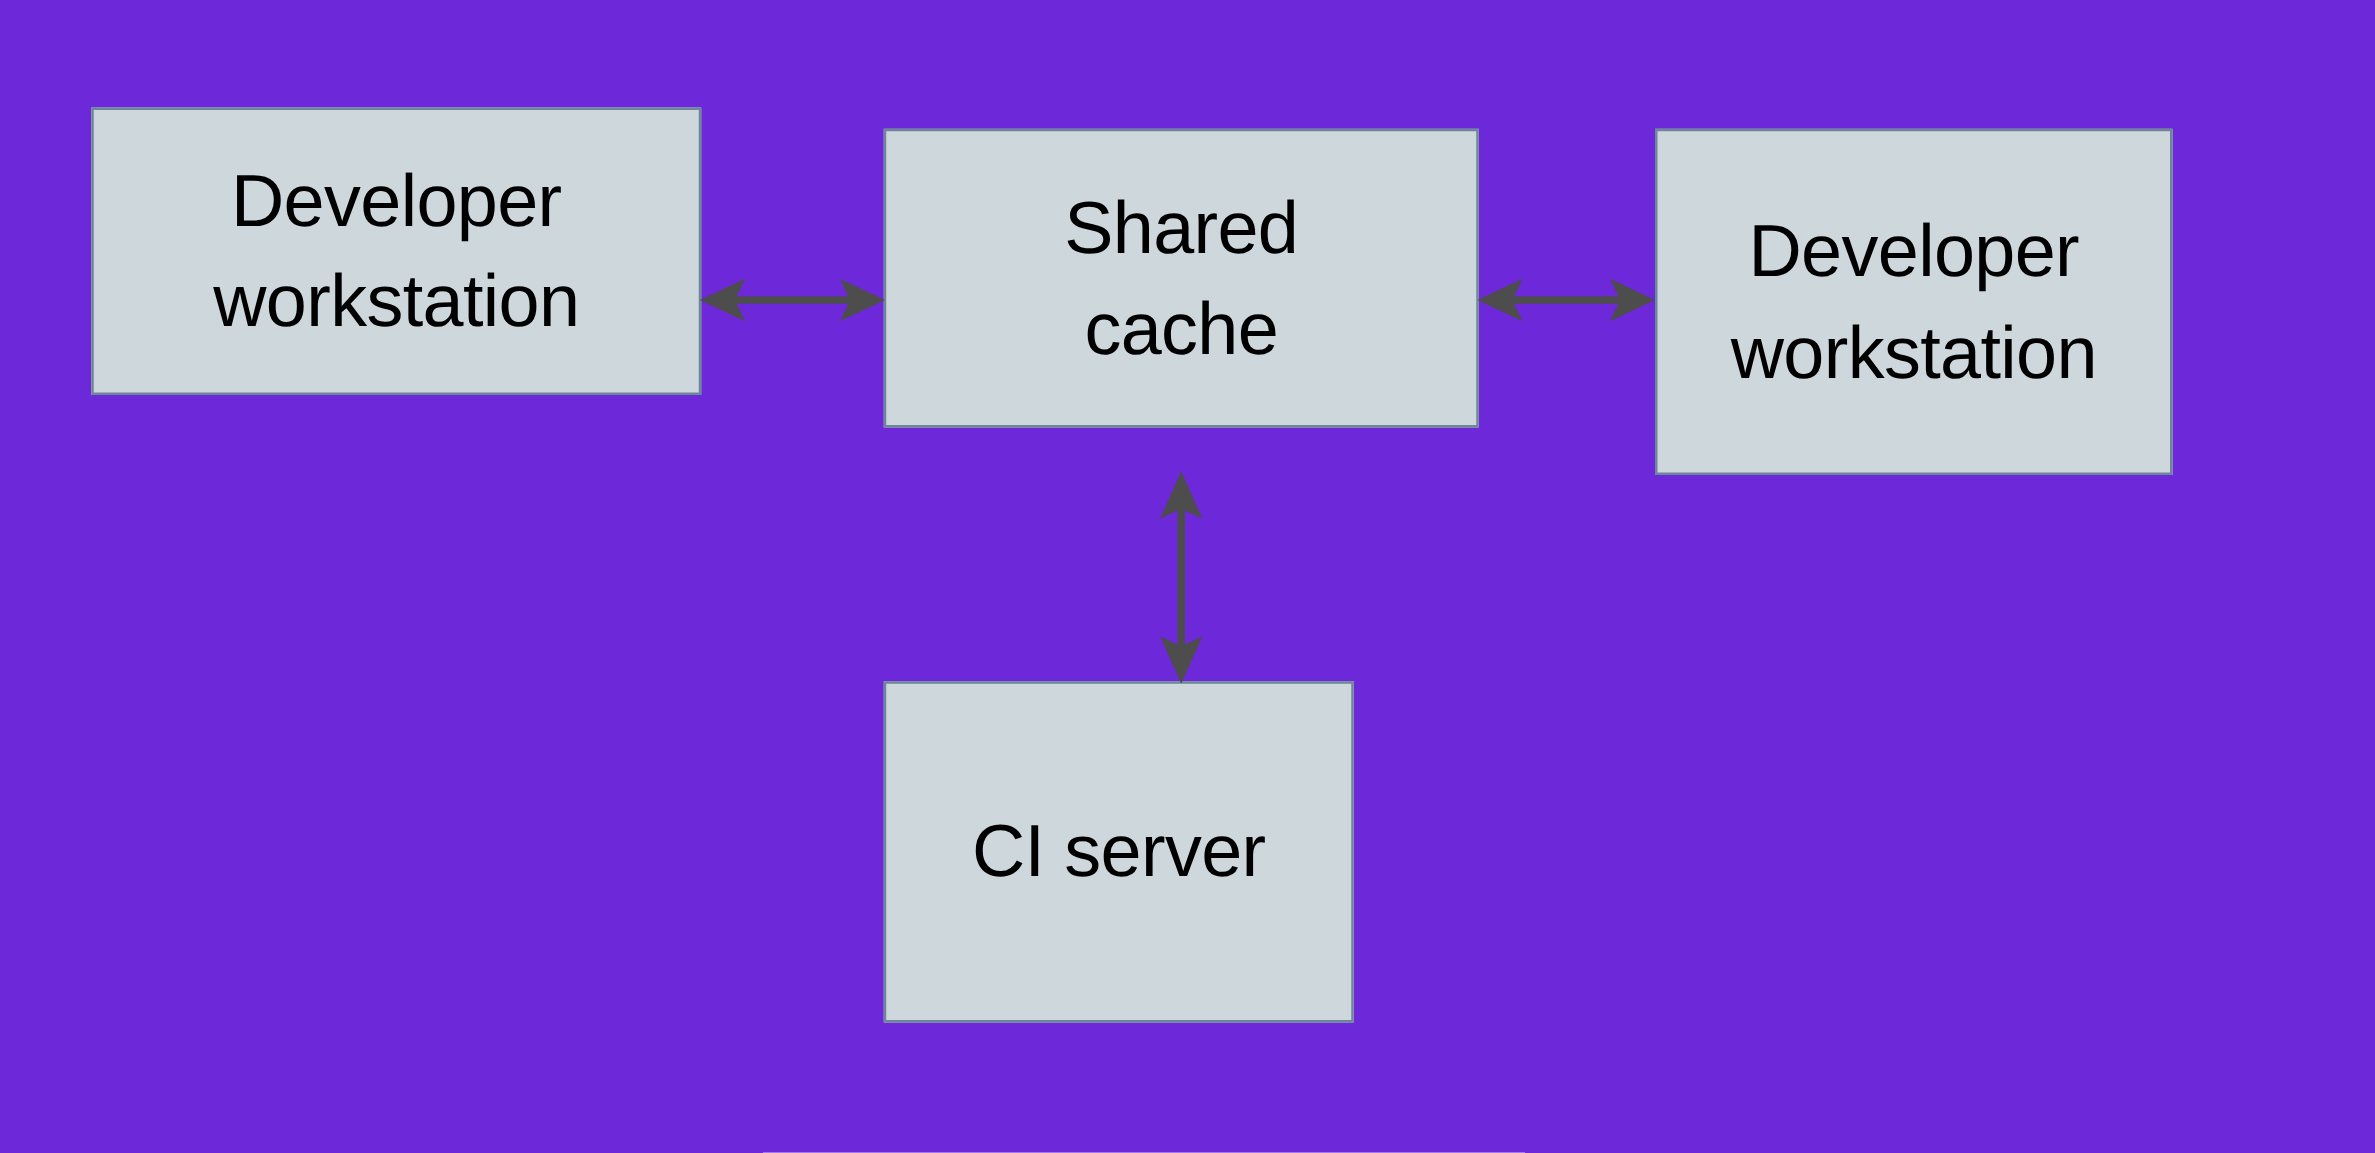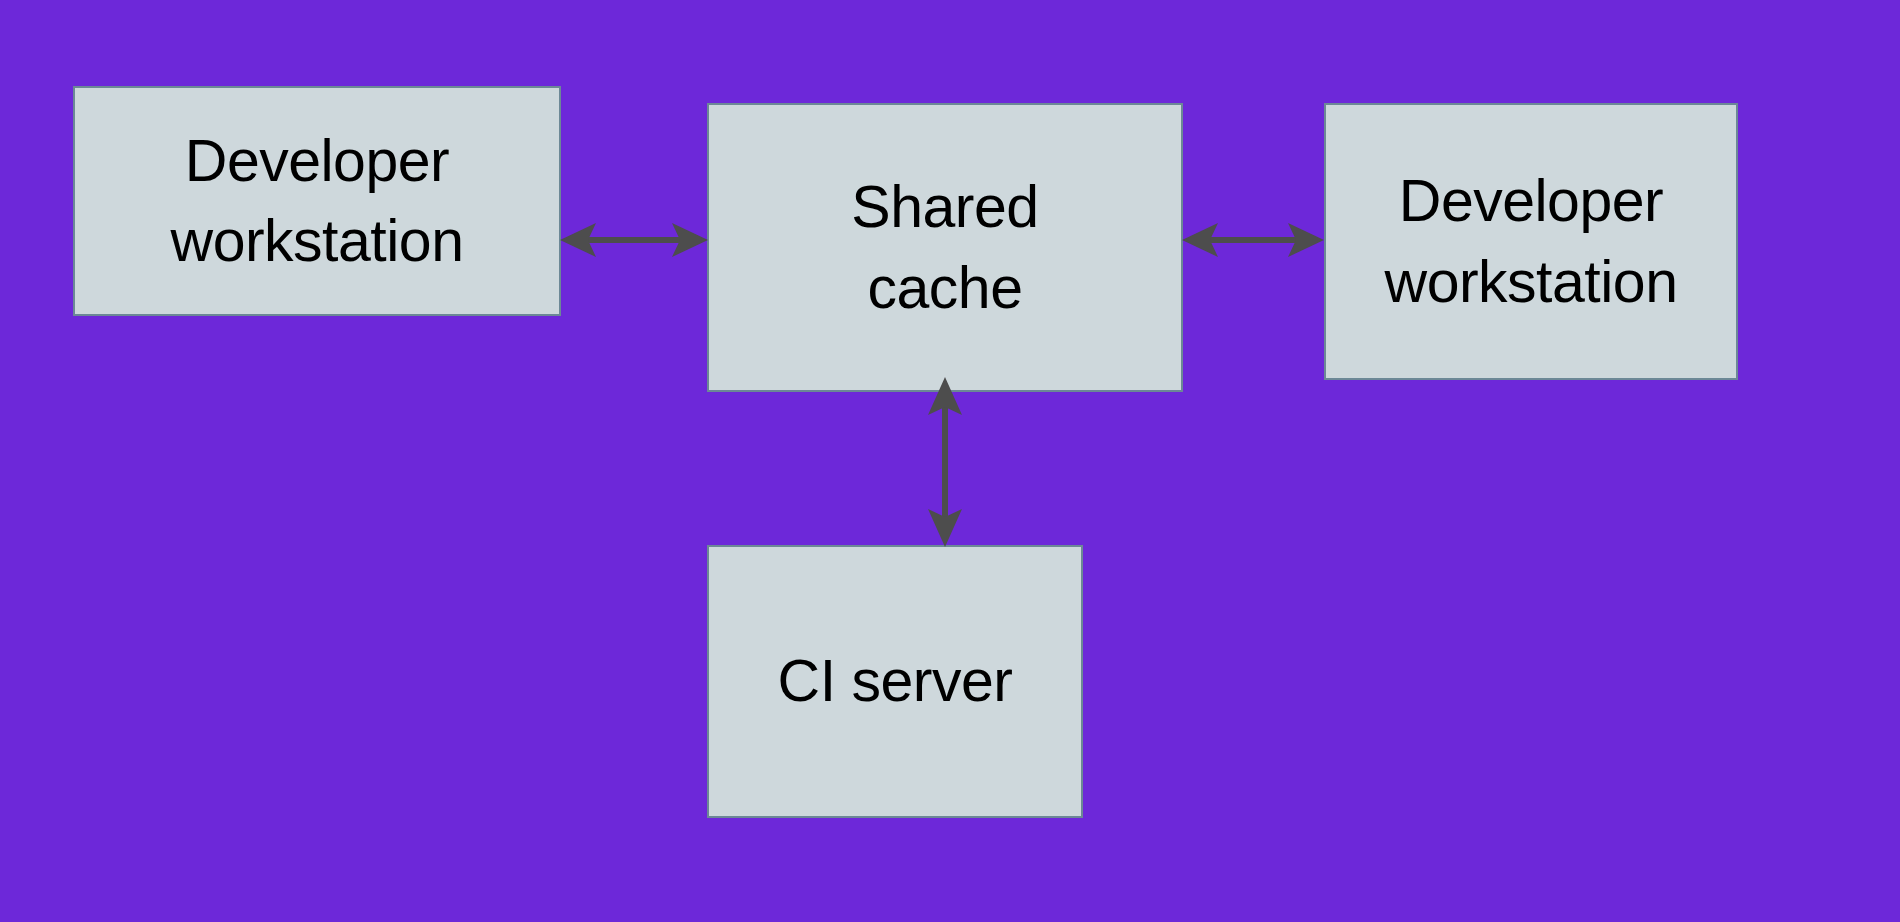--- a/index.html
+++ b/index.html
@@ -35,21 +35,21 @@
     font-size: 59px;
     line-height: 1.36;
     color: #000000;
     font-weight: 400;
     letter-spacing: -0.5px;
     white-space: pre-line;
     padding: 0 4px;
   }
   
   #node-dev-left  { left: 73px;  top: 86px;  width: 488px; height: 230px; }
-  #node-cache     { left: 707px; top: 103px; width: 476px; height: 289px; }
+  #node-cache     { left: 707px; top: 103px; width: 476px; height: 239px; }
   #node-dev-right { left: 1324px;top: 103px; width: 414px; height: 277px; }
   #node-ci        { left: 707px; top: 545px; width: 376px; height: 273px; }
 
   .edge-svg {
     position: absolute;
     overflow: visible;
     pointer-events: none;
   }
   #edge-left-cache  { left: 556px; top: 210px; width: 156px; height: 60px; }
   #edge-cache-right { left: 1178px;top: 210px; width: 150px; height: 60px; }

